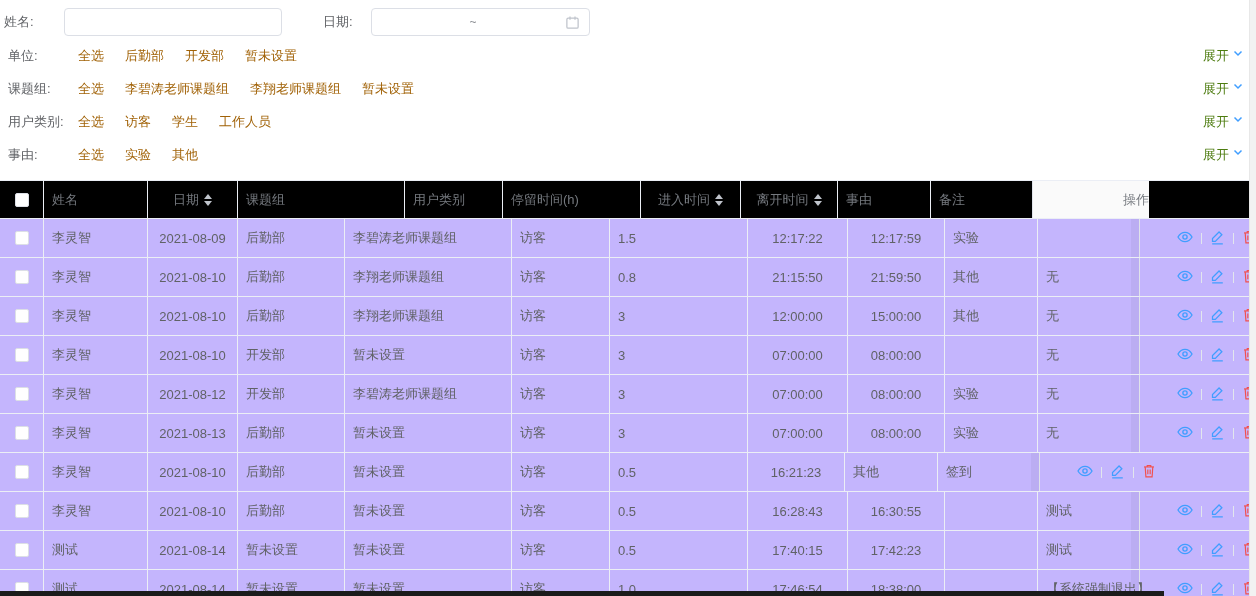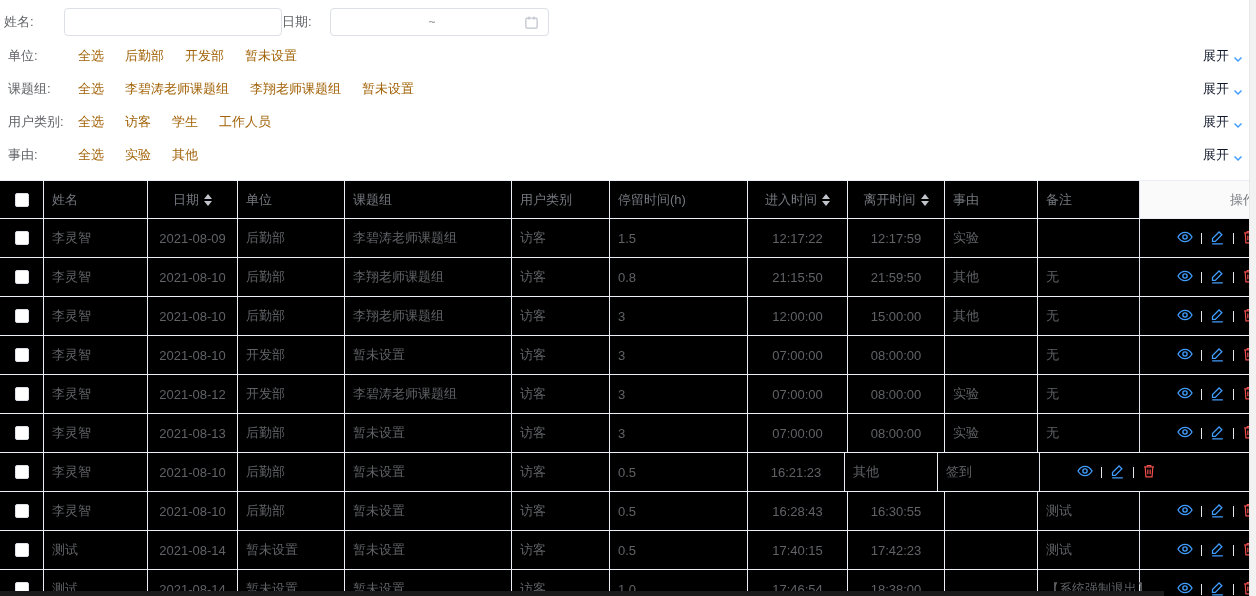--- a/index.html
+++ b/index.html
@@ -5,34 +5,34 @@
   *{box-sizing:border-box;margin:0;padding:0}
   html,body{width:1256px;height:596px;overflow:hidden}
   body{position:relative;background:#fff;font-family:"Liberation Sans","DejaVu Sans",sans-serif;font-size:13px;color:#606266}
 
   
   .filters{padding-top:5px}
   .frow1{display:flex;align-items:center;height:34px;padding-left:4px}
   .lbl{color:#606266;white-space:nowrap}
   .lbl-name{width:60px}
   .name-input{width:218px;height:28px;border:1px solid #dcdfe6;border-radius:4px;outline:none;padding:0 10px;font:inherit;color:#606266}
-  .lbl-date{width:48px;}
+  .lbl-date{width:48px;margin-left:41px}
   .date-box{width:219px;height:28px;border:1px solid #dcdfe6;border-radius:4px;display:flex;align-items:center;padding:0 9px;background:#fff;cursor:pointer}
   .date-sep{flex:1;text-align:center;color:#8d9095;font-size:12px}
   .cal{display:inline-flex;width:15px;height:15px}
 
   .filter-row{display:flex;align-items:center;height:33px;padding-left:8px}
   .f-label{min-width:62px;margin-right:8px;white-space:nowrap}
   .f-opt{margin-right:21px;color:#a16207;cursor:pointer;white-space:nowrap}
-  .expand{margin-left:auto;margin-right:12px;color:#0f172a;display:inline-flex;align-items:flex-end;cursor:pointer;white-space:nowrap}
+  .expand{margin-left:auto;margin-right:12px;color:#4d7c0f;display:inline-flex;align-items:flex-start;cursor:pointer;white-space:nowrap}
   .chev{display:inline-flex;margin-left:3px}
 
   
   .tbl{margin-top:9px;border-top:1px solid #ebeef5}
-  .tr{display:flex;height:39px;border-bottom:1px solid #ebeef5;background:#000000}
+  .tr{display:flex;height:39px;border-bottom:1px solid #ebeef5;background:#c4b5fd}
   .tr.head{height:38px;background:#000000;color:#75797f}
   .cell{display:flex;align-items:center;padding:0 8px;border-right:1px solid #ebeef5;overflow:hidden;white-space:nowrap}
   .c-center{justify-content:center;padding:0}
   .w-check{width:44px;justify-content:center;padding:0}
   .w-name{width:104px}
   .w-date{width:90px}
   .w-unit{width:107px}
   .w-group{width:167px}
   .w-user_type{width:98px}
   .w-stay_hours{width:138px}
@@ -145,23 +145,20 @@
       <div class="cell h w-name">
         <span>姓名</span>
       </div>
       <div class="cell h w-date c-center">
         <span>日期</span>
         <span class="caret">
           <i class="t"></i>
           <i class="b"></i>
         </span>
       </div>
-      <div class="cell h w-unit">
-        <span>单位</span>
-      </div>
       <div class="cell h w-group">
         <span>课题组</span>
       </div>
       <div class="cell h w-user_type">
         <span>用户类别</span>
       </div>
       <div class="cell h w-stay_hours">
         <span>停留时间(h)</span>
       </div>
       <div class="cell h w-enter_time c-center">

